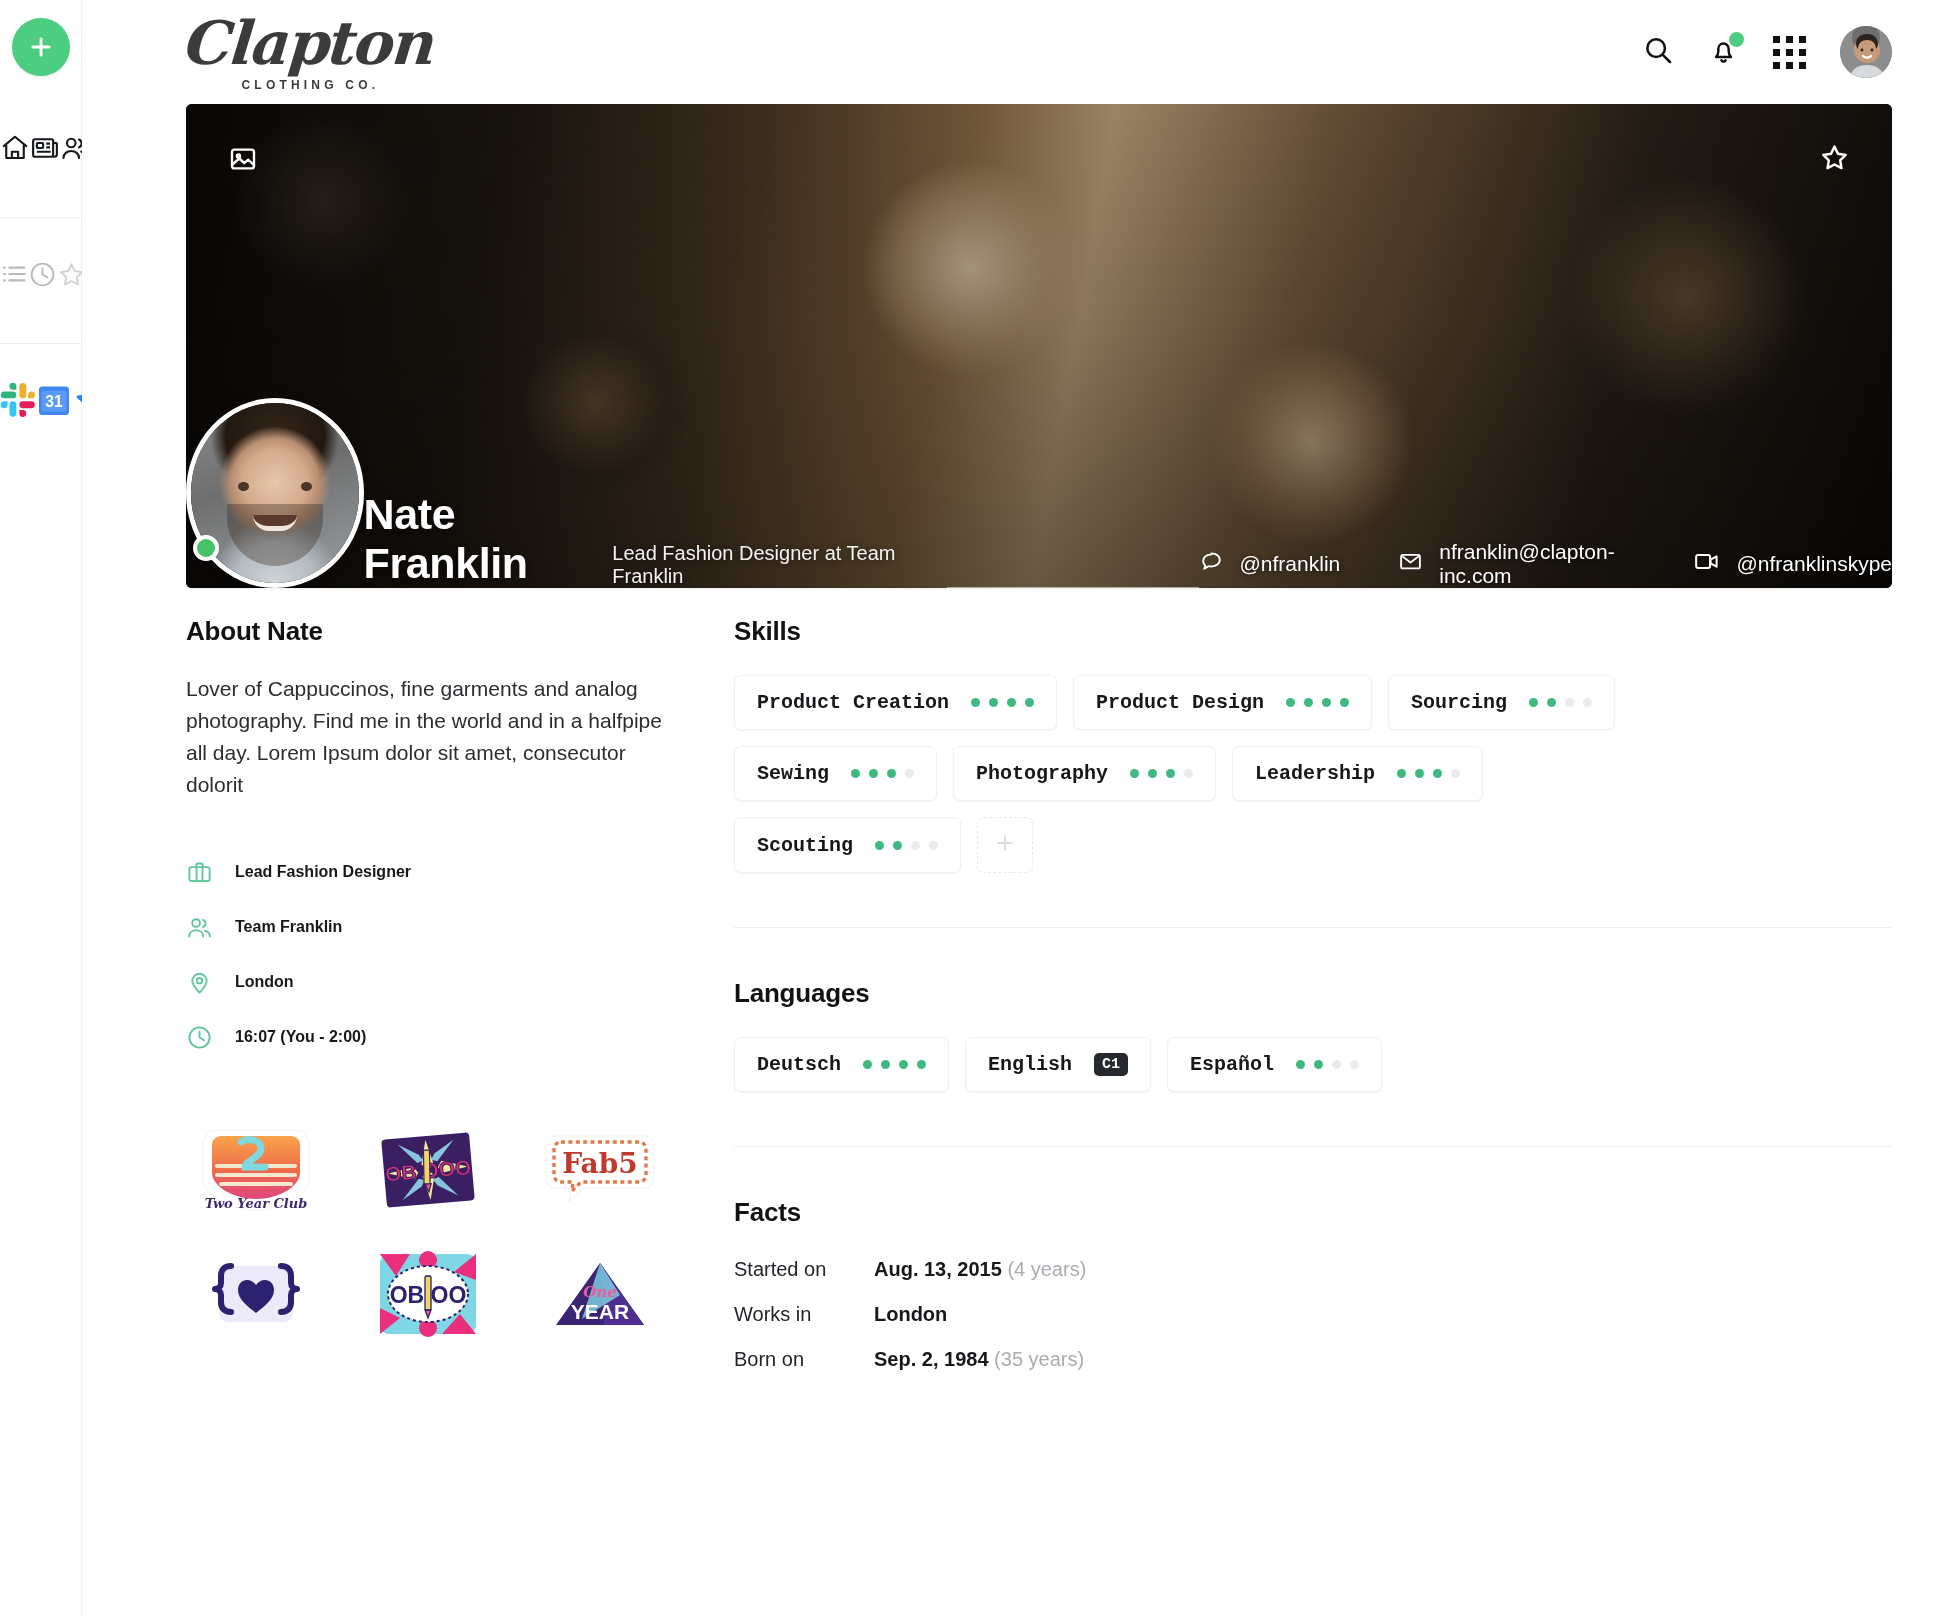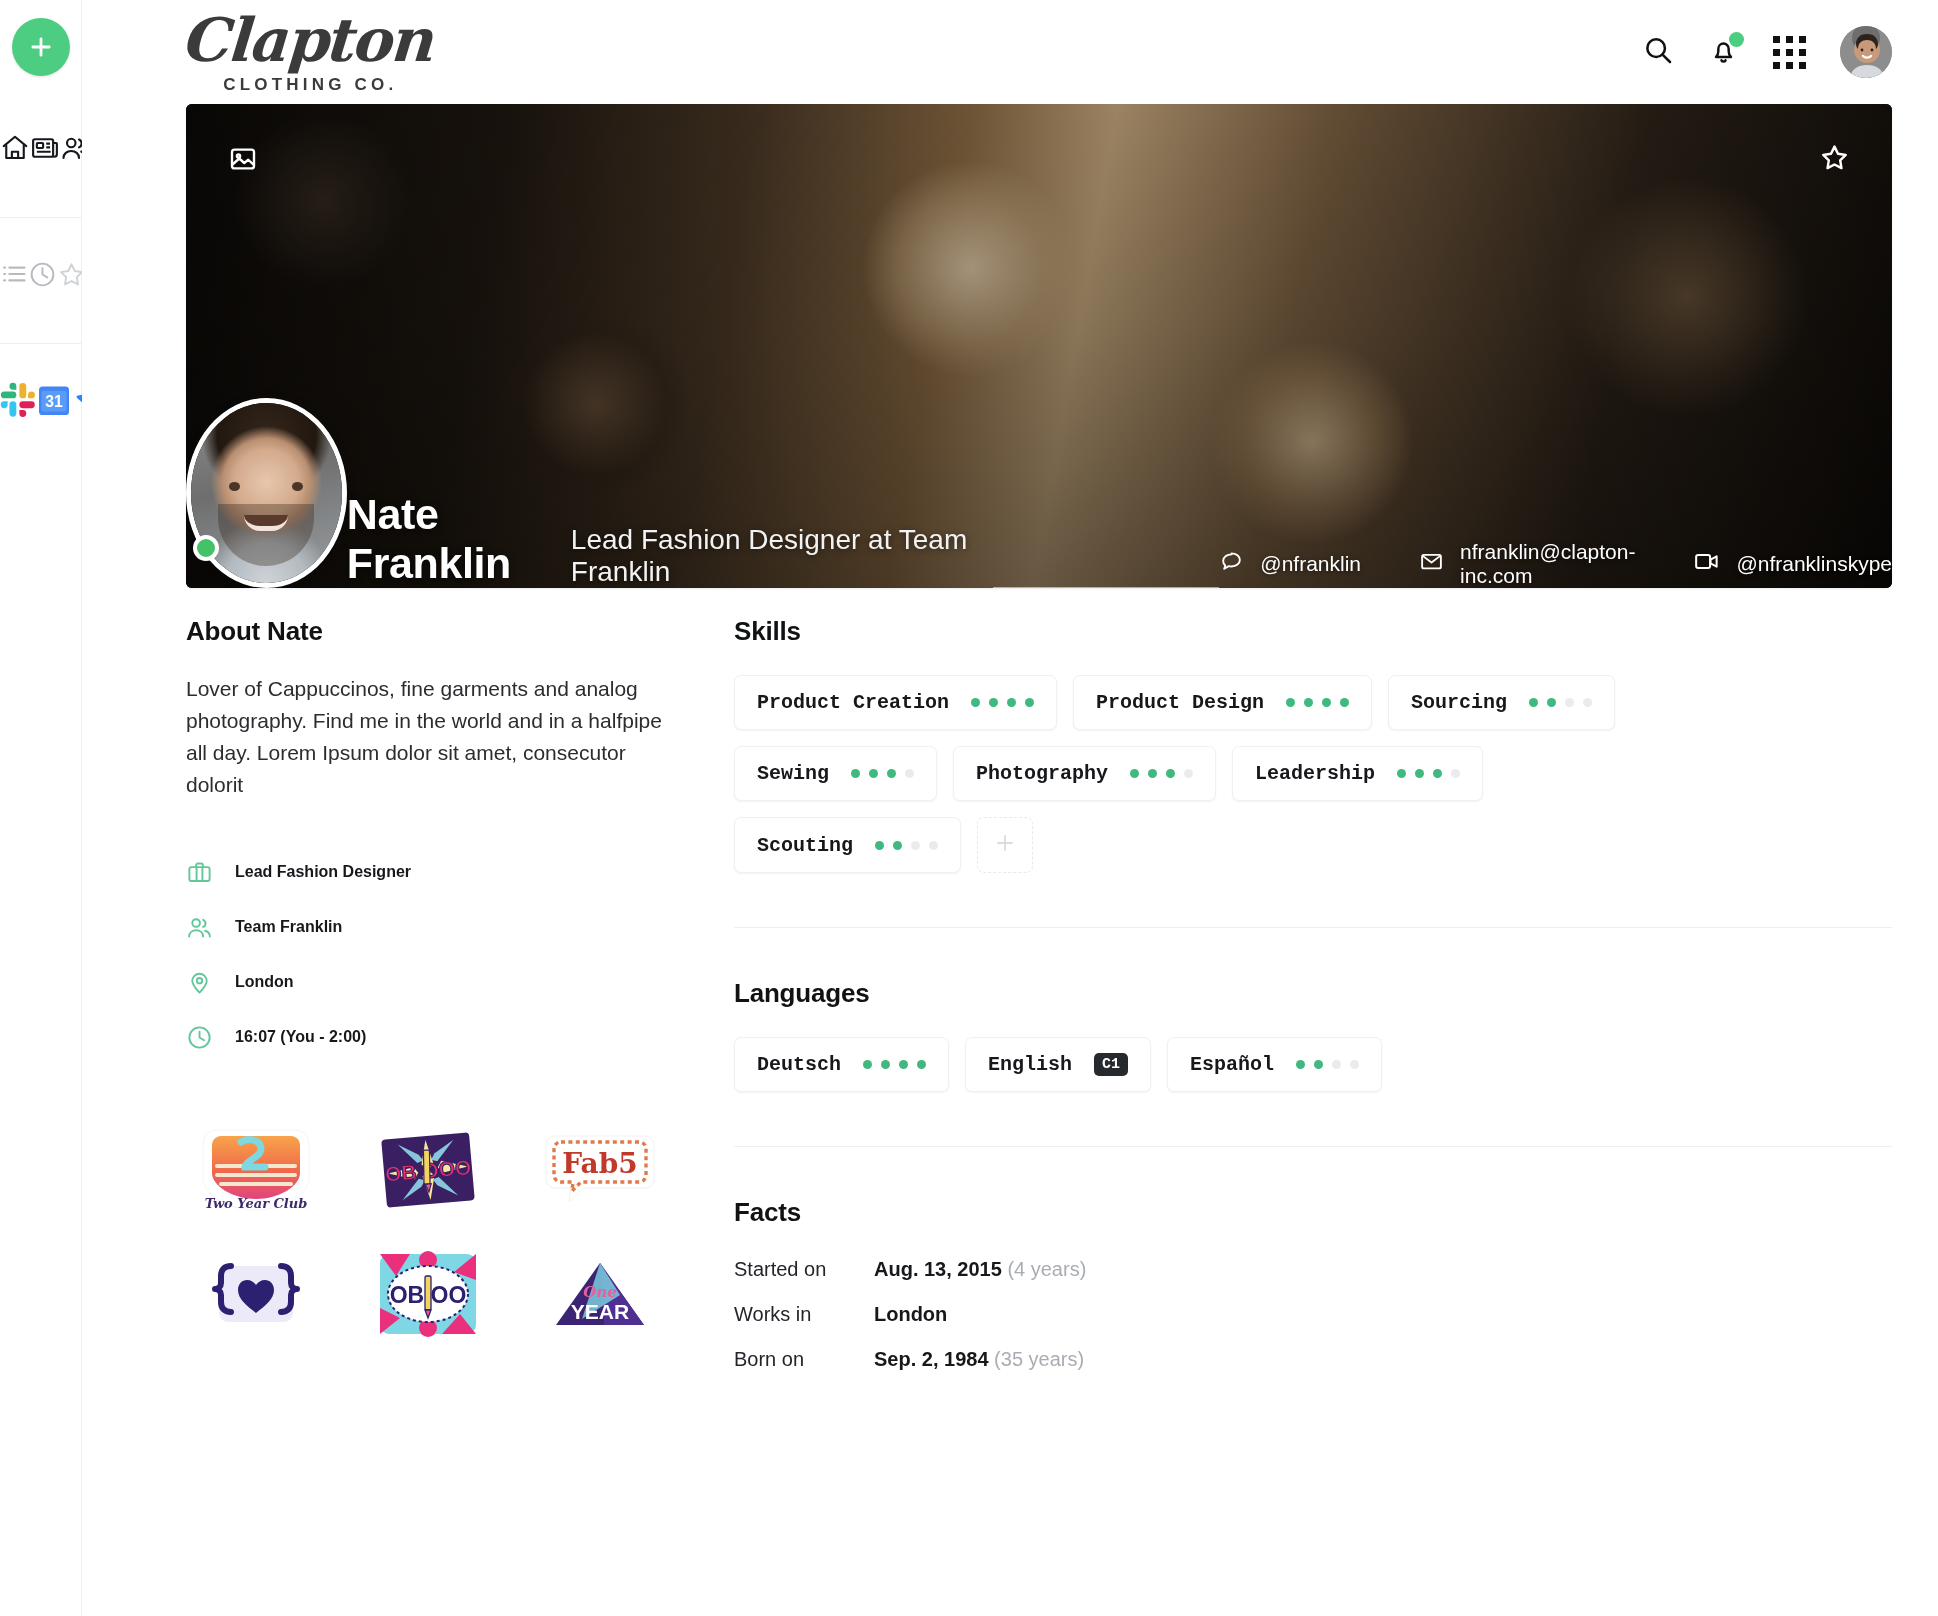--- a/index.html
+++ b/index.html
@@ -57,21 +57,21 @@
     font-family: "DejaVu Serif", serif;
     font-style: italic;
     font-weight: 700;
     font-size: 60px;
     line-height: 1;
     color: #3b3b3b;
     letter-spacing: -2px;
     transform: skewX(-6deg);
   }
   .logo-sub {
-    font-size: 17px; letter-spacing: 4.2px; font-weight: 700;
+    font-size: 12px; letter-spacing: 4.2px; font-weight: 700;
     color: #3b3b3b; margin-top: 5px;
   }
   .topbar-right {
     margin-left: auto; display: flex; align-items: center; gap: 34px;
   }
   .ticon { cursor: pointer; display: flex; align-items: center; position: relative; }
   .bell-dot {
     position: absolute; top: -3px; right: -5px;
     width: 15px; height: 15px; border-radius: 50%;
     background: #4dcd82;
@@ -151,21 +151,21 @@
     width: 26px; height: 26px; border-radius: 50%;
     background: #45c168; border: 4px solid #ffffff;
   }
   .cover-name {
     margin-top: 26px;
     font-size: 43px; font-weight: 700; color: #ffffff; letter-spacing: -.4px;
     text-shadow: 0 1px 6px rgba(0,0,0,.55);
   }
   .cover-role {
     margin-top: 25px;
-    font-size: 28px; color: #f2f2f2; font-weight: 400;
+    font-size: 20px; color: #f2f2f2; font-weight: 400;
     text-shadow: 0 1px 6px rgba(0,0,0,.55);
   }
   .cover-rule {
     margin-top: 33px; width: 270px; height: 1px; background: rgba(255,255,255,.55);
   }
   .cover-links {
     margin-top: 44px; display: flex; align-items: center; gap: 58px;
   }
   .cover-link {
     display: flex; align-items: center; gap: 16px; cursor: pointer;

